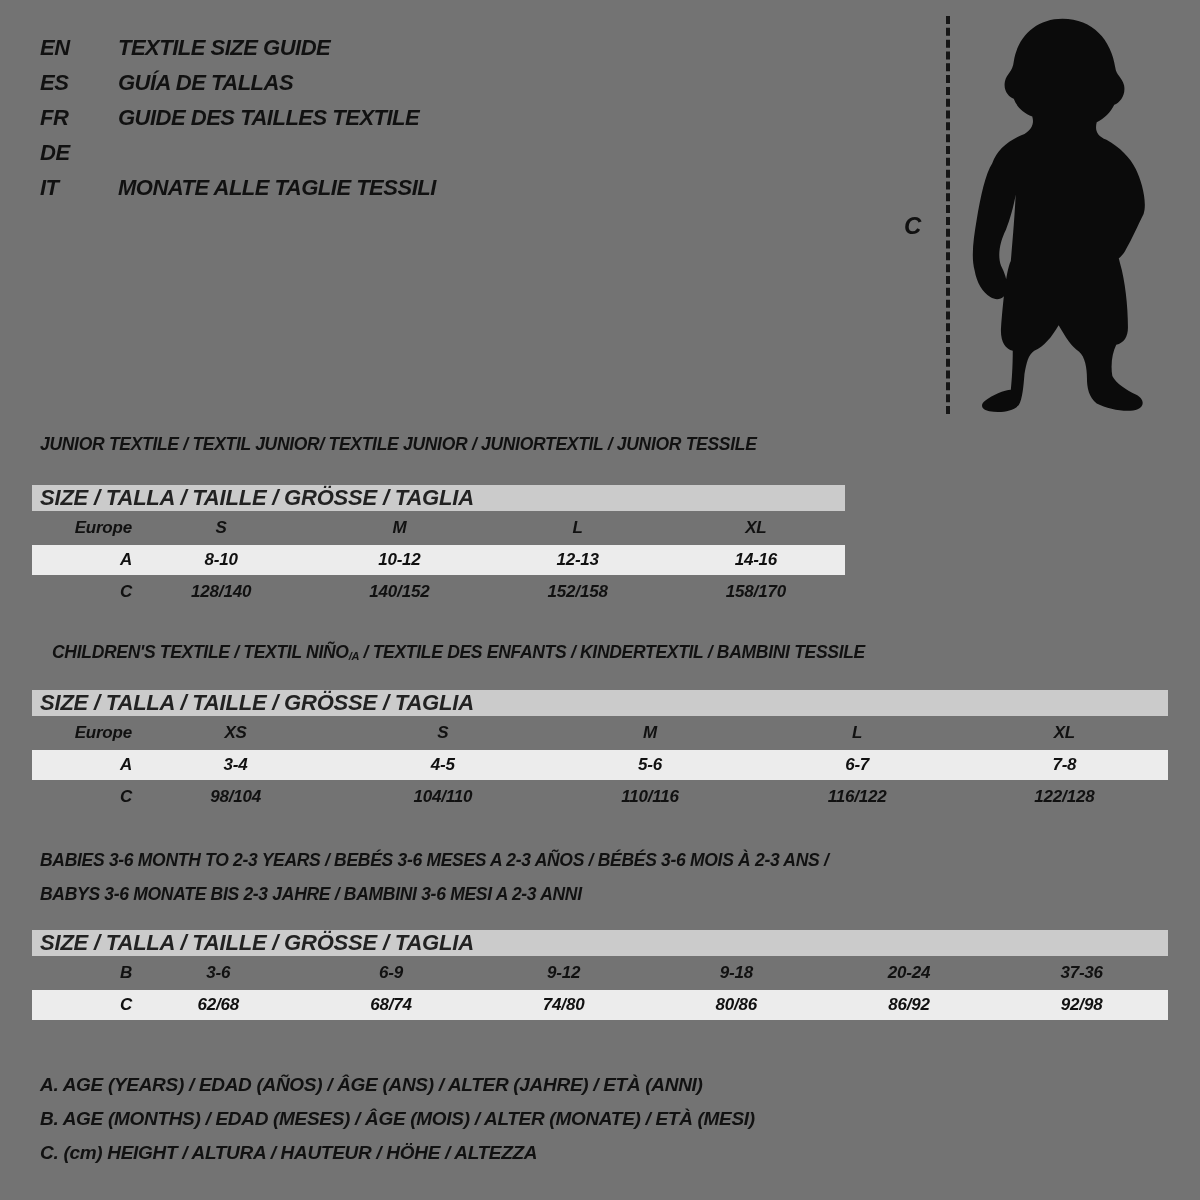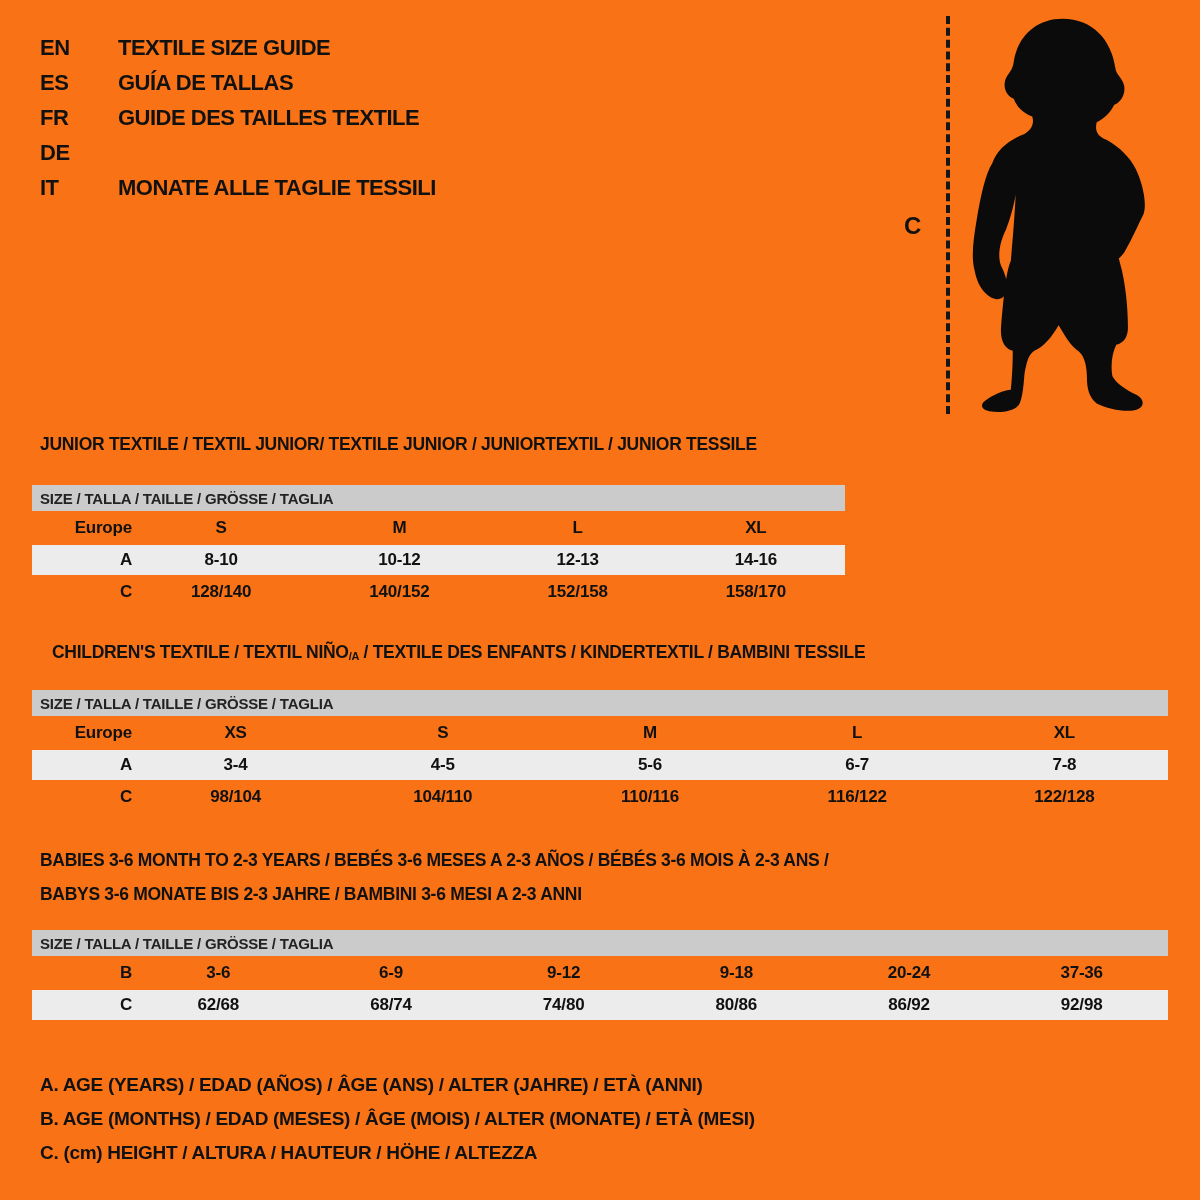--- a/index.html
+++ b/index.html
@@ -1,21 +1,21 @@
 <!DOCTYPE html>
 <html><head>
 <meta charset="utf-8">
 <style>
   html,body{margin:0;padding:0;}
   body{
     width:1200px;height:1200px;background:#ffffff;
     font-family:"Liberation Sans", sans-serif;
     color:#111111;-webkit-font-smoothing:antialiased;
   }
-  .canvas{position:relative;width:1200px;height:1200px;overflow:hidden;background:#f97316;}
+  .canvas{position:relative;width:1200px;height:1200px;overflow:hidden;background:#737373;font-style:italic;}
 
   
   .lang-block{position:absolute;left:40px;top:30px;}
   .lang-row{display:flex;height:35px;align-items:center;}
   .lang-code{width:78px;font-weight:700;font-size:22px;letter-spacing:-0.5px;}
   .lang-title{font-weight:700;font-size:22px;letter-spacing:-0.5px;white-space:nowrap;}
 
   
   .measure-line{position:absolute;left:946px;top:16px;height:398px;width:0;border-left:4px dashed #161616;}
   .measure-label{position:absolute;left:904px;top:212px;font-weight:700;font-size:24px;}
@@ -25,21 +25,21 @@
   .section-title{position:absolute;left:40px;font-weight:700;font-size:17.5px;letter-spacing:-0.3px;white-space:nowrap;}
   .sub-part{font-size:11px;vertical-align:-2px;}
 
   
   table.size-table{
     position:absolute;border-collapse:separate;border-spacing:0 2px;
     table-layout:fixed;font-weight:700;font-size:17px;letter-spacing:-0.2px;
   }
   table.size-table th{
     background:#cbcbcb;color:#222222;text-align:left;font-weight:700;
-    height:26px;padding:0 0 0 8px;font-size:15px;white-space:nowrap;
+    height:26px;padding:0 0 0 8px;font-size:22px;white-space:nowrap;
   }
   table.size-table td{
     height:30px;text-align:center;vertical-align:middle;padding:0;white-space:nowrap;
   }
   table.size-table td:first-child{text-align:right;padding-left:8px;}
   table.size-table tr.alt td{background:#ececec;}
   col.c-label{width:100px;}
 
   
   .legend{position:absolute;left:40px;top:1068px;}

